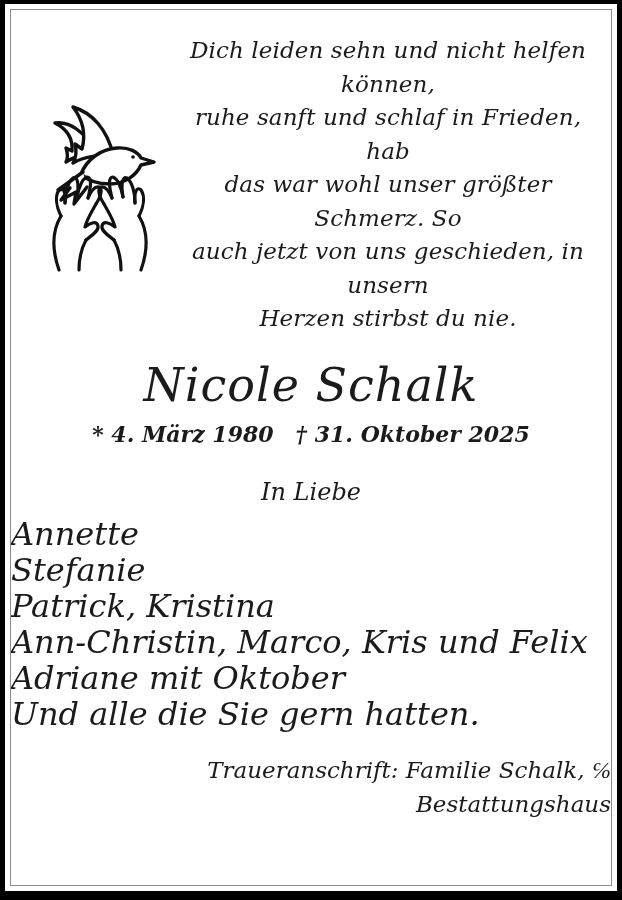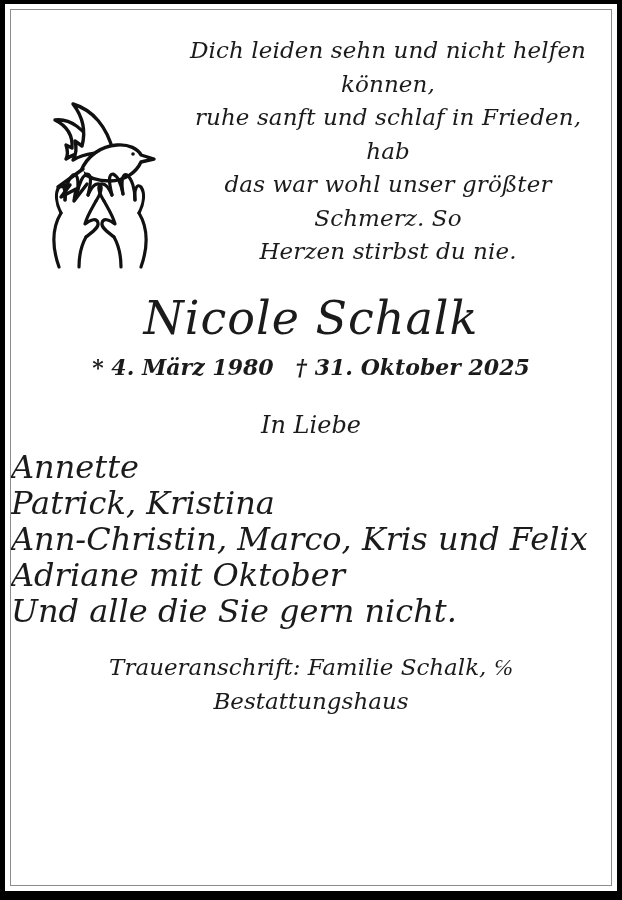--- a/index.html
+++ b/index.html
@@ -26,21 +26,21 @@
   }
   .inner {
     position: absolute;
     top: 5px; left: 5px; right: 5px; bottom: 5px;
     border: 1px solid #8c8c8c;
     background: #ffffff;
     overflow: hidden;
   }
   .header {
     display: flex;
-    align-items: flex-end;
+    align-items: center;
     margin-top: 22px;
     padding: 0 10px 0 14px;
   }
   .illustration {
     flex: 0 0 150px;
     width: 150px;
     height: 172px;
     margin-top: 4px;
   }
   .illustration svg { width: 100%; height: 100%; }
@@ -74,21 +74,21 @@
     line-height: 30px;
     margin-top: 28px;
   }
   .mourners {
     text-align: left;
     font-size: 32px;
     line-height: 36px;
     margin-top: 9px;
   }
   .address {
-    text-align: center;
+    text-align: right;
     font-size: 23px;
     line-height: 34px;
     margin-top: 21px;
   }
 </style>
 </head>
 <body>
 
 <div class="page">
   <div class="card">
@@ -128,38 +128,40 @@
               <path d="M63 98 C66 91 70 86 74 87 C78 89 76 96 71 104"></path>
               <path d="M71 104 C66 113 62 119 60 127 C66 122 72 121 73 126 C74 131 67 135 61 140"></path>
               <path d="M61 140 C56 149 54 159 54 170"></path>
             </g>
           </svg>
         </div>
         <div class="poem">
           <div>Dich leiden sehn und nicht helfen können,</div>
           <div>ruhe sanft und schlaf in Frieden, hab</div>
           <div>das war wohl unser größter Schmerz. So</div>
+          <div>auch jetzt von uns geschieden, in unsern</div>
           <div>Herzen stirbst du nie.</div>
         </div>
       </div>
 
       <div class="name">Nicole Schalk</div>
 
       <div class="dates">
         <span class="birth">* 4. März 1980</span><span class="death">† 31. Oktober 2025</span>
       </div>
 
       <div class="salutation">In Liebe</div>
 
       <div class="mourners">
         <div>Annette</div>
+        <div>Stefanie</div>
         <div>Patrick, Kristina</div>
         <div>Ann-Christin, Marco, Kris und Felix</div>
         <div>Adriane mit Oktober</div>
-        <div>Und alle die Sie gern nicht.</div>
+        <div>Und alle die Sie gern hatten.</div>
       </div>
 
       <div class="address">
         <div>Traueranschrift: Familie Schalk, ℅ Bestattungshaus</div>
 
       </div>
 
     </div>
   </div>
 </div>

